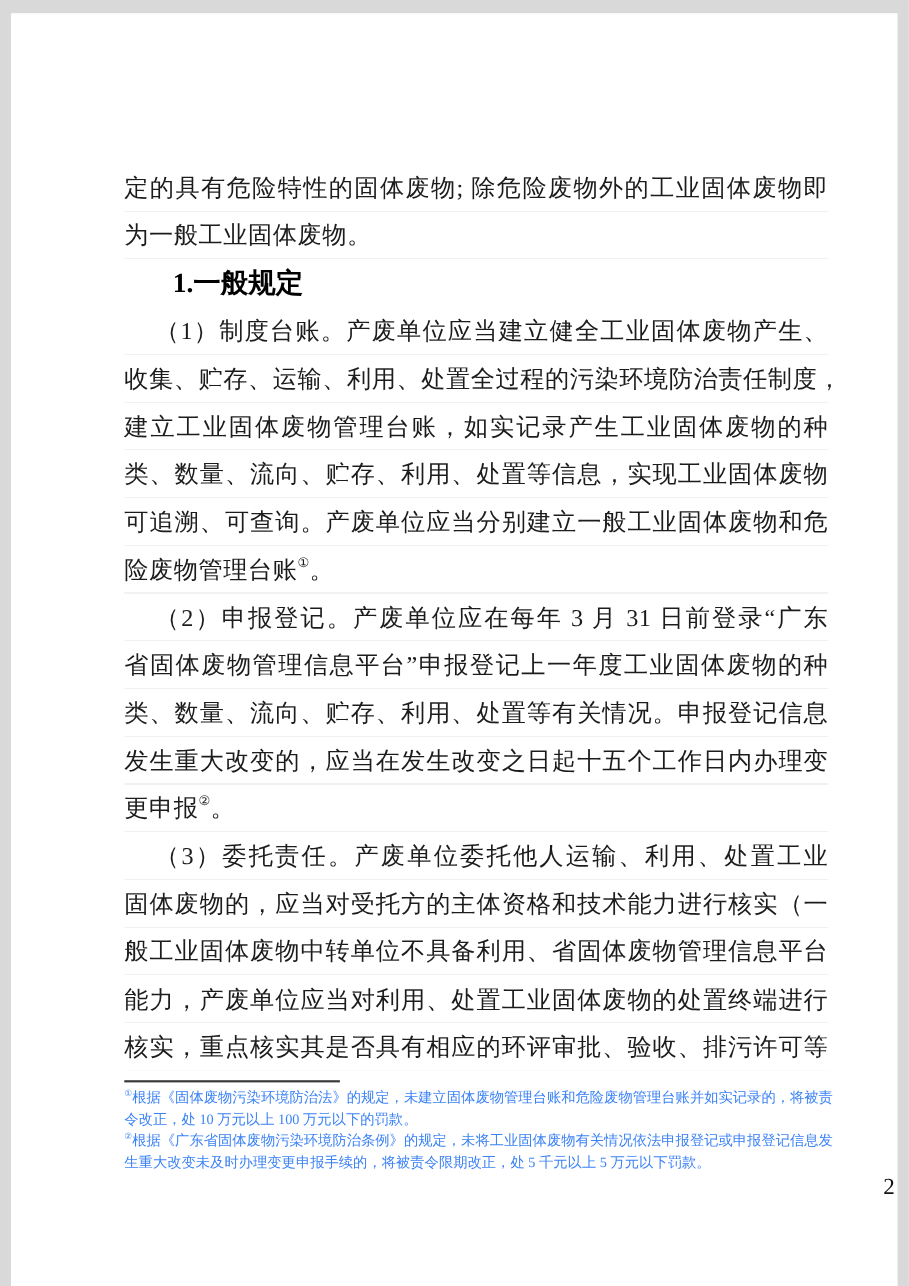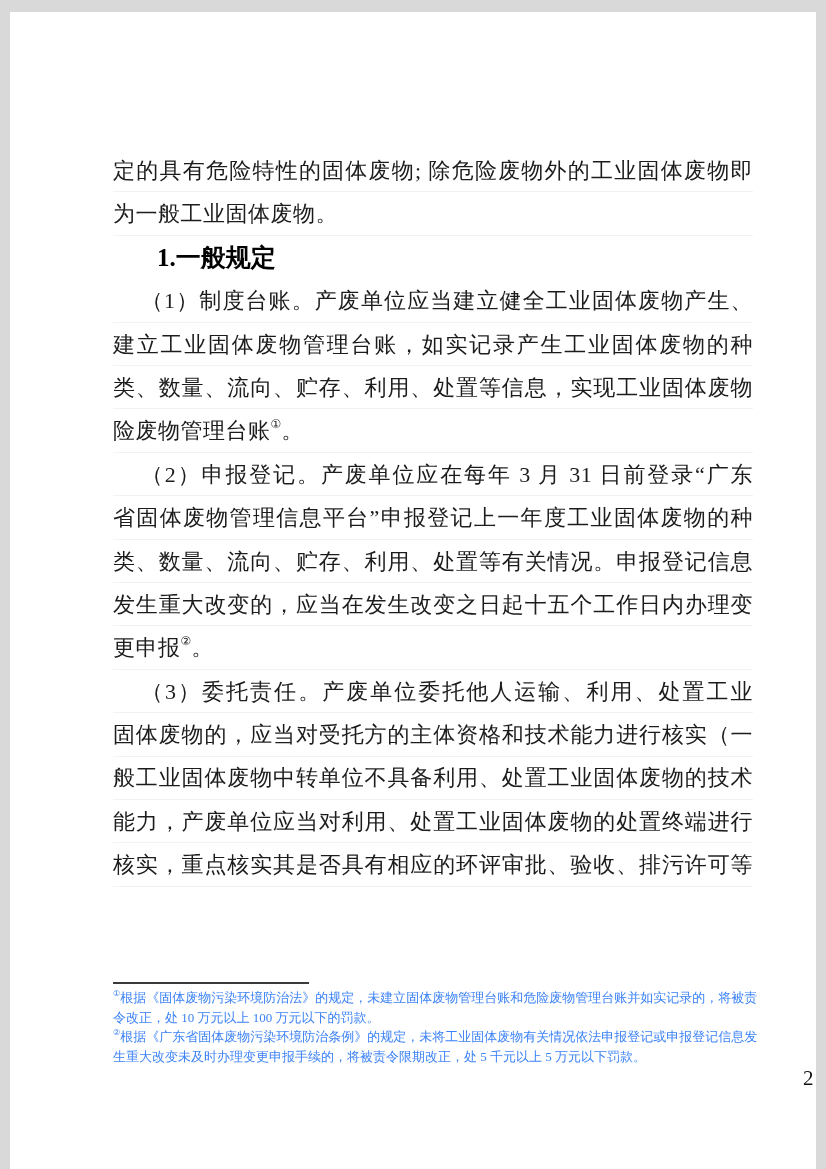--- a/index.html
+++ b/index.html
@@ -99,33 +99,35 @@
 
 <div class="sheet">
 
   <div class="body-text">
     <div class="line">定的具有危险特性的固体废物; 除危险废物外的工业固体废物即</div>
     <div class="line end">为一般工业固体废物。</div>
 
     <div class="heading">1.一般规定</div>
 
     <div class="line ind">（1）制度台账。产废单位应当建立健全工业固体废物产生、</div>
+    <div class="line">收集、贮存、运输、利用、处置全过程的污染环境防治责任制度，</div>
     <div class="line">建立工业固体废物管理台账，如实记录产生工业固体废物的种</div>
     <div class="line">类、数量、流向、贮存、利用、处置等信息，实现工业固体废物</div>
+    <div class="line">可追溯、可查询。产废单位应当分别建立一般工业固体废物和危</div>
     <div class="line end"><span>险废物管理台账</span><sup>①</sup><span>。</span></div>
 
     <div class="line ind">（2）申报登记。产废单位应在每年 3 月 31 日前登录“广东</div>
     <div class="line">省固体废物管理信息平台”申报登记上一年度工业固体废物的种</div>
     <div class="line">类、数量、流向、贮存、利用、处置等有关情况。申报登记信息</div>
     <div class="line">发生重大改变的，应当在发生改变之日起十五个工作日内办理变</div>
     <div class="line end"><span>更申报</span><sup>②</sup><span>。</span></div>
 
     <div class="line ind">（3）委托责任。产废单位委托他人运输、利用、处置工业</div>
     <div class="line">固体废物的，应当对受托方的主体资格和技术能力进行核实（一</div>
-    <div class="line">般工业固体废物中转单位不具备利用、处置工业固体废物的技术</div>
+    <div class="line">般工业固体废物中转单位不具备利用、省固体废物管理信息平台</div>
     <div class="line">能力，产废单位应当对利用、处置工业固体废物的处置终端进行</div>
     <div class="line">核实，重点核实其是否具有相应的环评审批、验收、排污许可等</div>
   </div>
 
   <div class="footnote-sep"></div>
 
   <div class="footnotes">
     <div>
       <div class="fn-line"><sup>①</sup><span>根据《固体废物污染环境防治法》的规定，未建立固体废物管理台账和危险废物管理台账并如实记录的，将被责</span></div>
       <div class="fn-line end">令改正，处 10 万元以上 100 万元以下的罚款。</div>

